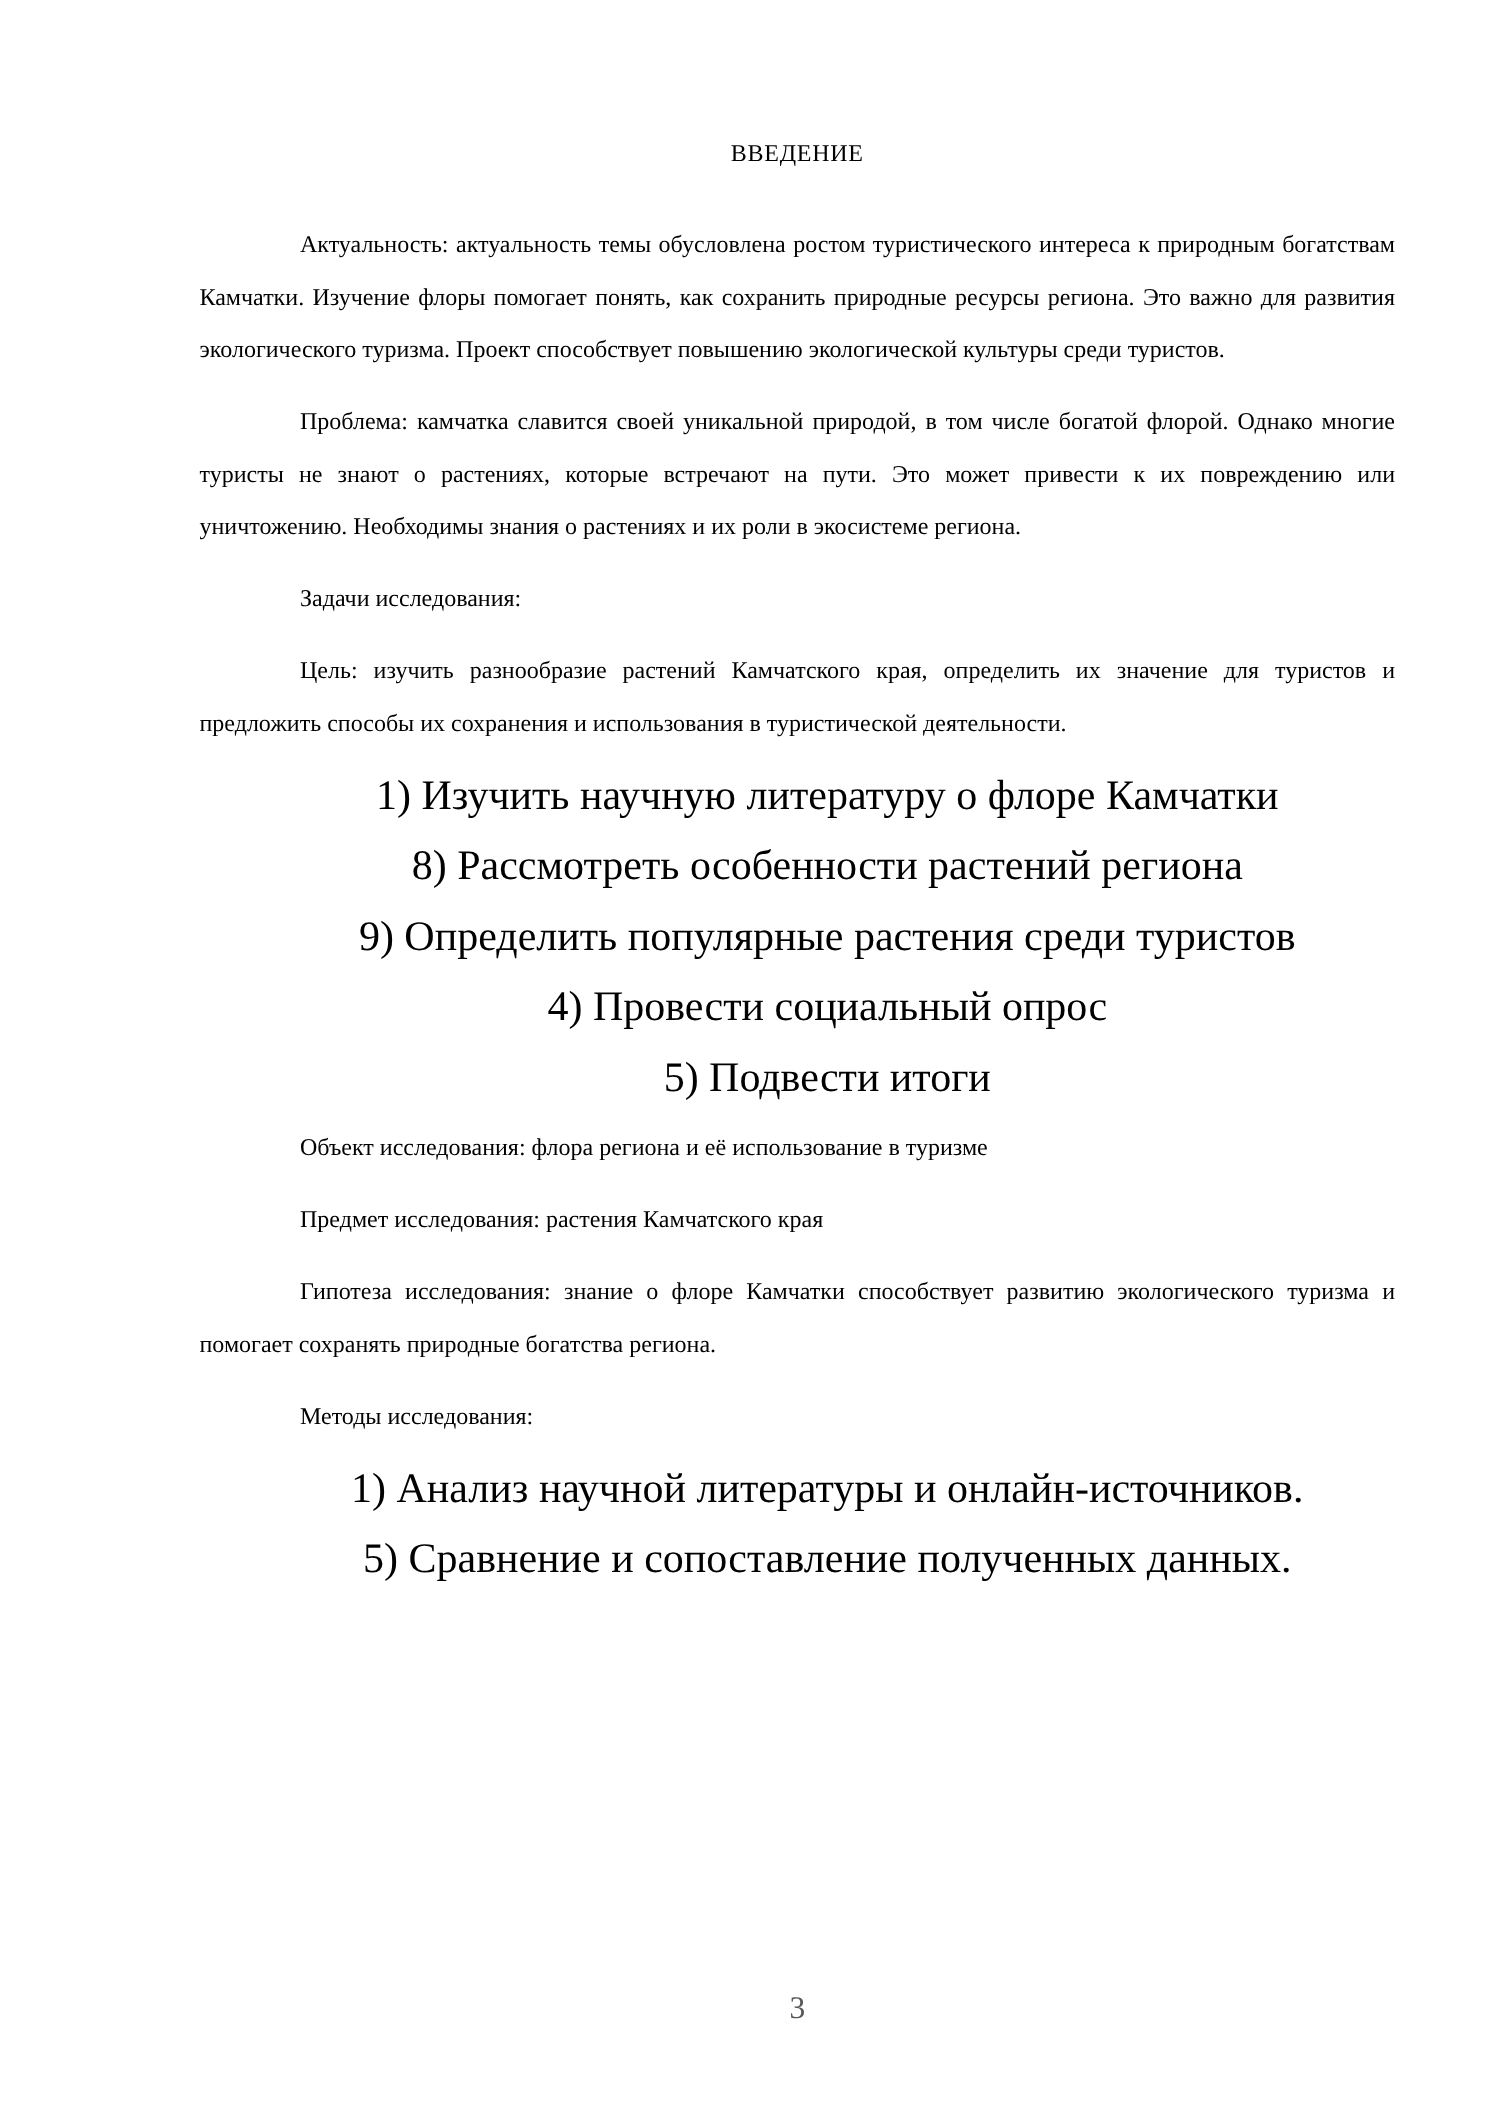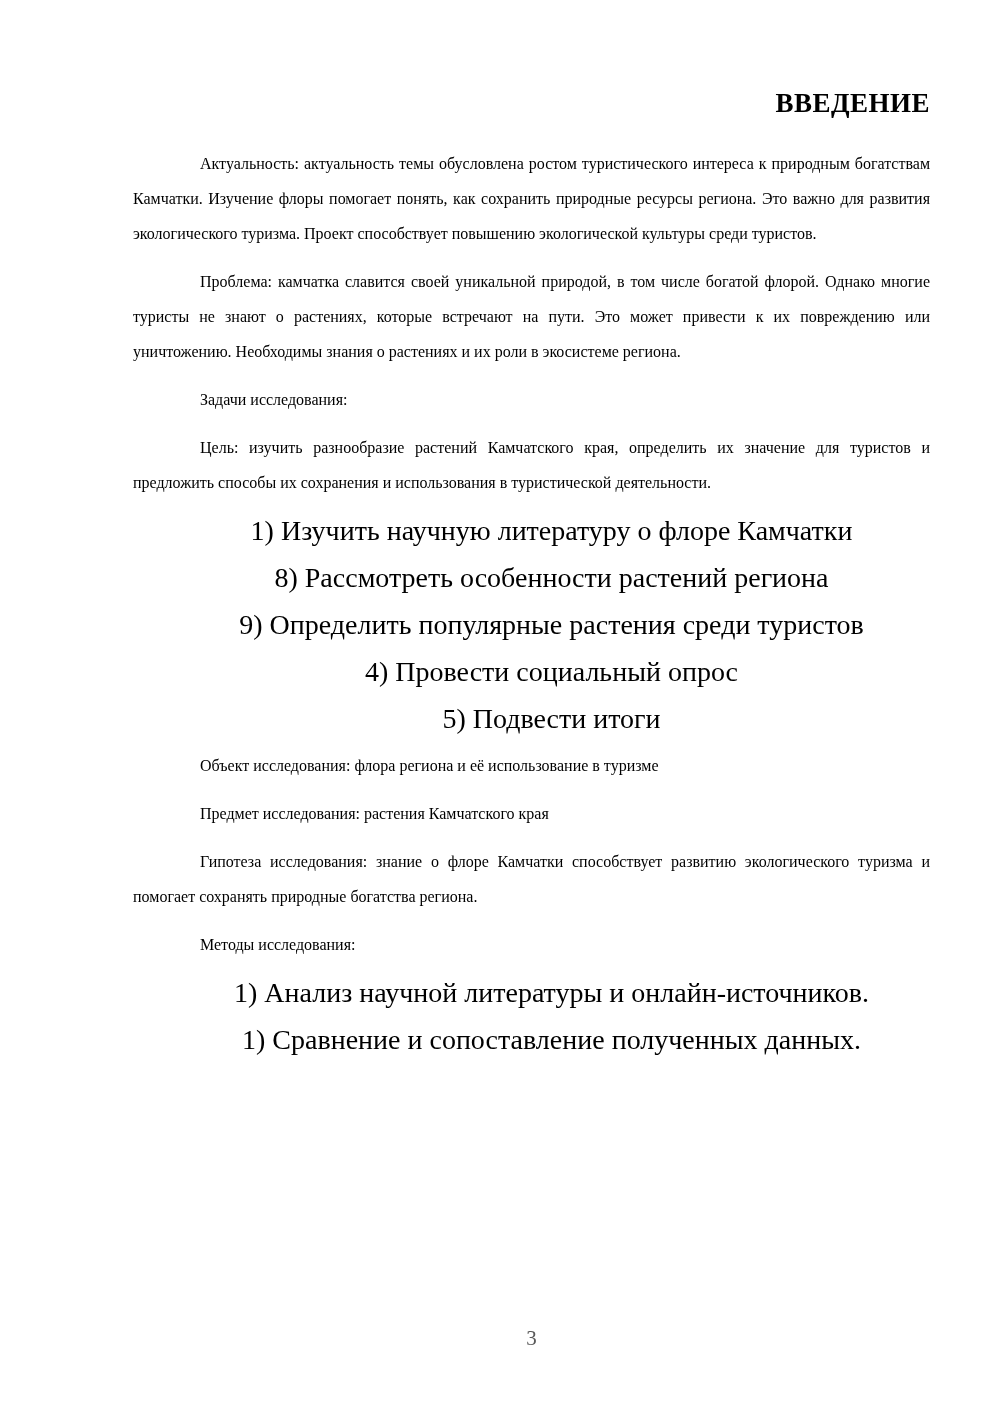--- a/index.html
+++ b/index.html
@@ -17,23 +17,23 @@
     overflow: hidden;
   }
   .content {
     position: absolute;
     left: 133px;
     top: 0;
     width: 797px;
     padding-top: 88px;
   }
   .doc-title {
-    font-size: 27px;
-    font-weight: bold;
-    text-align: right;
+    font-size: 16px;
+    font-weight: normal;
+    text-align: center;
     line-height: 30px;
     margin: 0 0 28px 0;
     letter-spacing: 0.5px;
   }
   p.para {
     font-size: 16px;
     line-height: 35px;
     text-align: justify;
     text-indent: 67px;
     margin: 0 0 13px 0;
@@ -79,18 +79,18 @@
 
     <p class="para">Объект исследования: флора региона и её использование в туризме</p>
 
     <p class="para">Предмет исследования: растения Камчатского края</p>
 
     <p class="para">Гипотеза исследования: знание о флоре Камчатки способствует развитию экологического туризма и помогает сохранять природные богатства региона.</p>
 
     <p class="para">Методы исследования:</p>
 
     <p class="list-item">1) Анализ научной литературы и онлайн-источников.</p>
-    <p class="list-item">1) Сравнение и сопоставление полученных данных.</p>
+    <p class="list-item">5) Сравнение и сопоставление полученных данных.</p>
 
   </div>
 
   <div class="page-number">3</div>
 </div>
 
 </body></html>

